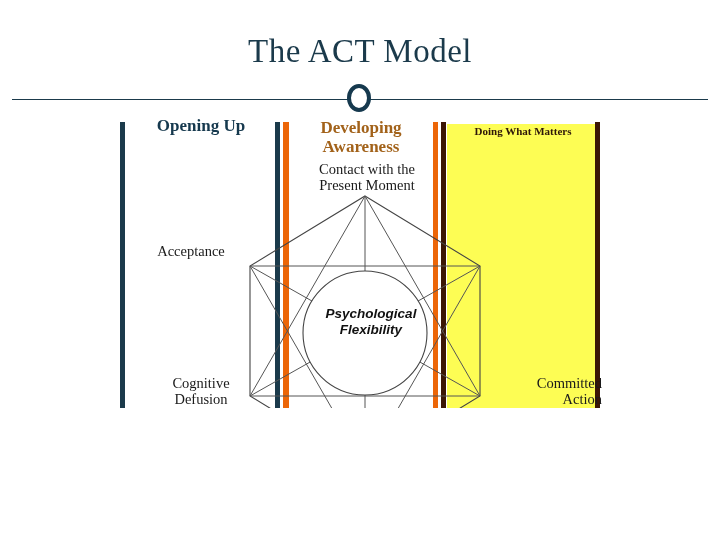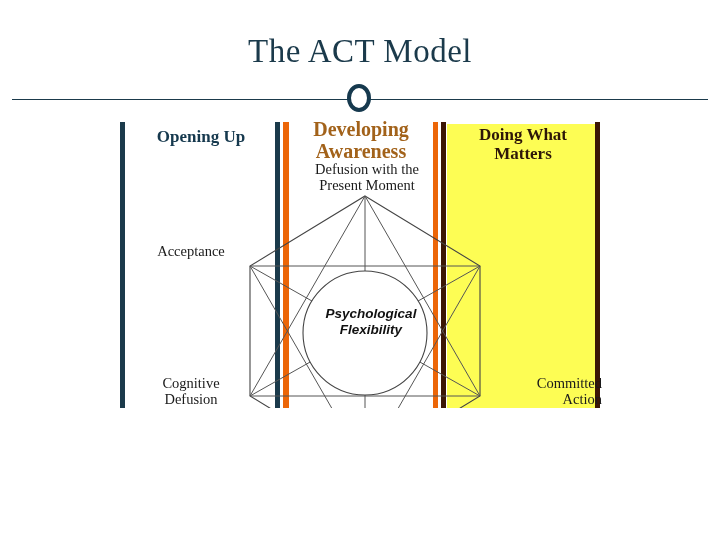--- a/index.html
+++ b/index.html
@@ -76,30 +76,30 @@
 
   
   .col-head {
     position: absolute;
     text-align: center;
     font-family: "Liberation Serif", serif;
     font-weight: bold;
     line-height: 1.12;
   }
   #head-opening {
-    left: 128px; top: 127px; width: 146px;
+    left: 128px; top: 116px; width: 146px;
     font-size: 17px; color: #16394e;
   }
   #head-developing {
     left: 289px; top: 118px; width: 144px;
-    font-size: 20px; color: #a2621a;
+    font-size: 17px; color: #a2621a;
   }
   #head-doing {
     left: 449px; top: 125px; width: 148px;
-    font-size: 17px; color: #2d1608;
+    font-size: 11px; color: #2d1608;
   }
 
   
   #hexaflex {
     position: absolute;
     left: 130px;
     top: 158px;
     width: 470px;
     height: 345px;
   }
@@ -110,21 +110,21 @@
     text-align: center;
     font-family: "Liberation Serif", serif;
     font-size: 14.5px;
     color: #1a1a1a;
     line-height: 1.1;
     white-space: pre-line;
   }
   #lbl-present   { left: 152px; top: 4px;   width: 170px; }
   #lbl-acceptance{ left: 6px;   top: 86px;  width: 110px; }
   #lbl-values    { left: 352px; top: 86px;  width: 110px; text-align: left; }
-  #lbl-defusion  { left: 6px;   top: 218px; width: 110px; }
+  #lbl-defusion  { left: 16px;   top: 218px; width: 110px; }
   #lbl-committed { left: 352px; top: 218px; width: 120px; text-align: right; }
   #lbl-self      { left: 162px; top: 294px; width: 150px; }
 
   #lbl-center {
     position: absolute;
     left: 168px;
     top: 148px;
     width: 146px;
     text-align: center;
     font-family: "Liberation Sans", sans-serif;
@@ -183,21 +183,21 @@
         <line x1="350" y1="108" x2="120" y2="238"></line>
         <line x1="350" y1="108" x2="120" y2="108"></line>
         <line x1="350" y1="238" x2="120" y2="238"></line>
         <line x1="350" y1="238" x2="120" y2="108"></line>
         <line x1="235" y1="308" x2="120" y2="108"></line>
       </g>
 
       <circle cx="235" cy="175" r="62" fill="#ffffff" stroke="#444444" stroke-width="1.1"></circle>
     </svg>
 
-    <div class="hx-label" id="lbl-present">Defusion with the
+    <div class="hx-label" id="lbl-present">Contact with the
 Present Moment</div>
     <div class="hx-label" id="lbl-committed">Committed
 Action</div>
     <div class="hx-label" id="lbl-defusion">Cognitive
 Defusion</div>
     <div class="hx-label" id="lbl-acceptance">Acceptance</div>
 
     <div id="lbl-center">Psychological
 Flexibility</div>
   </div>

